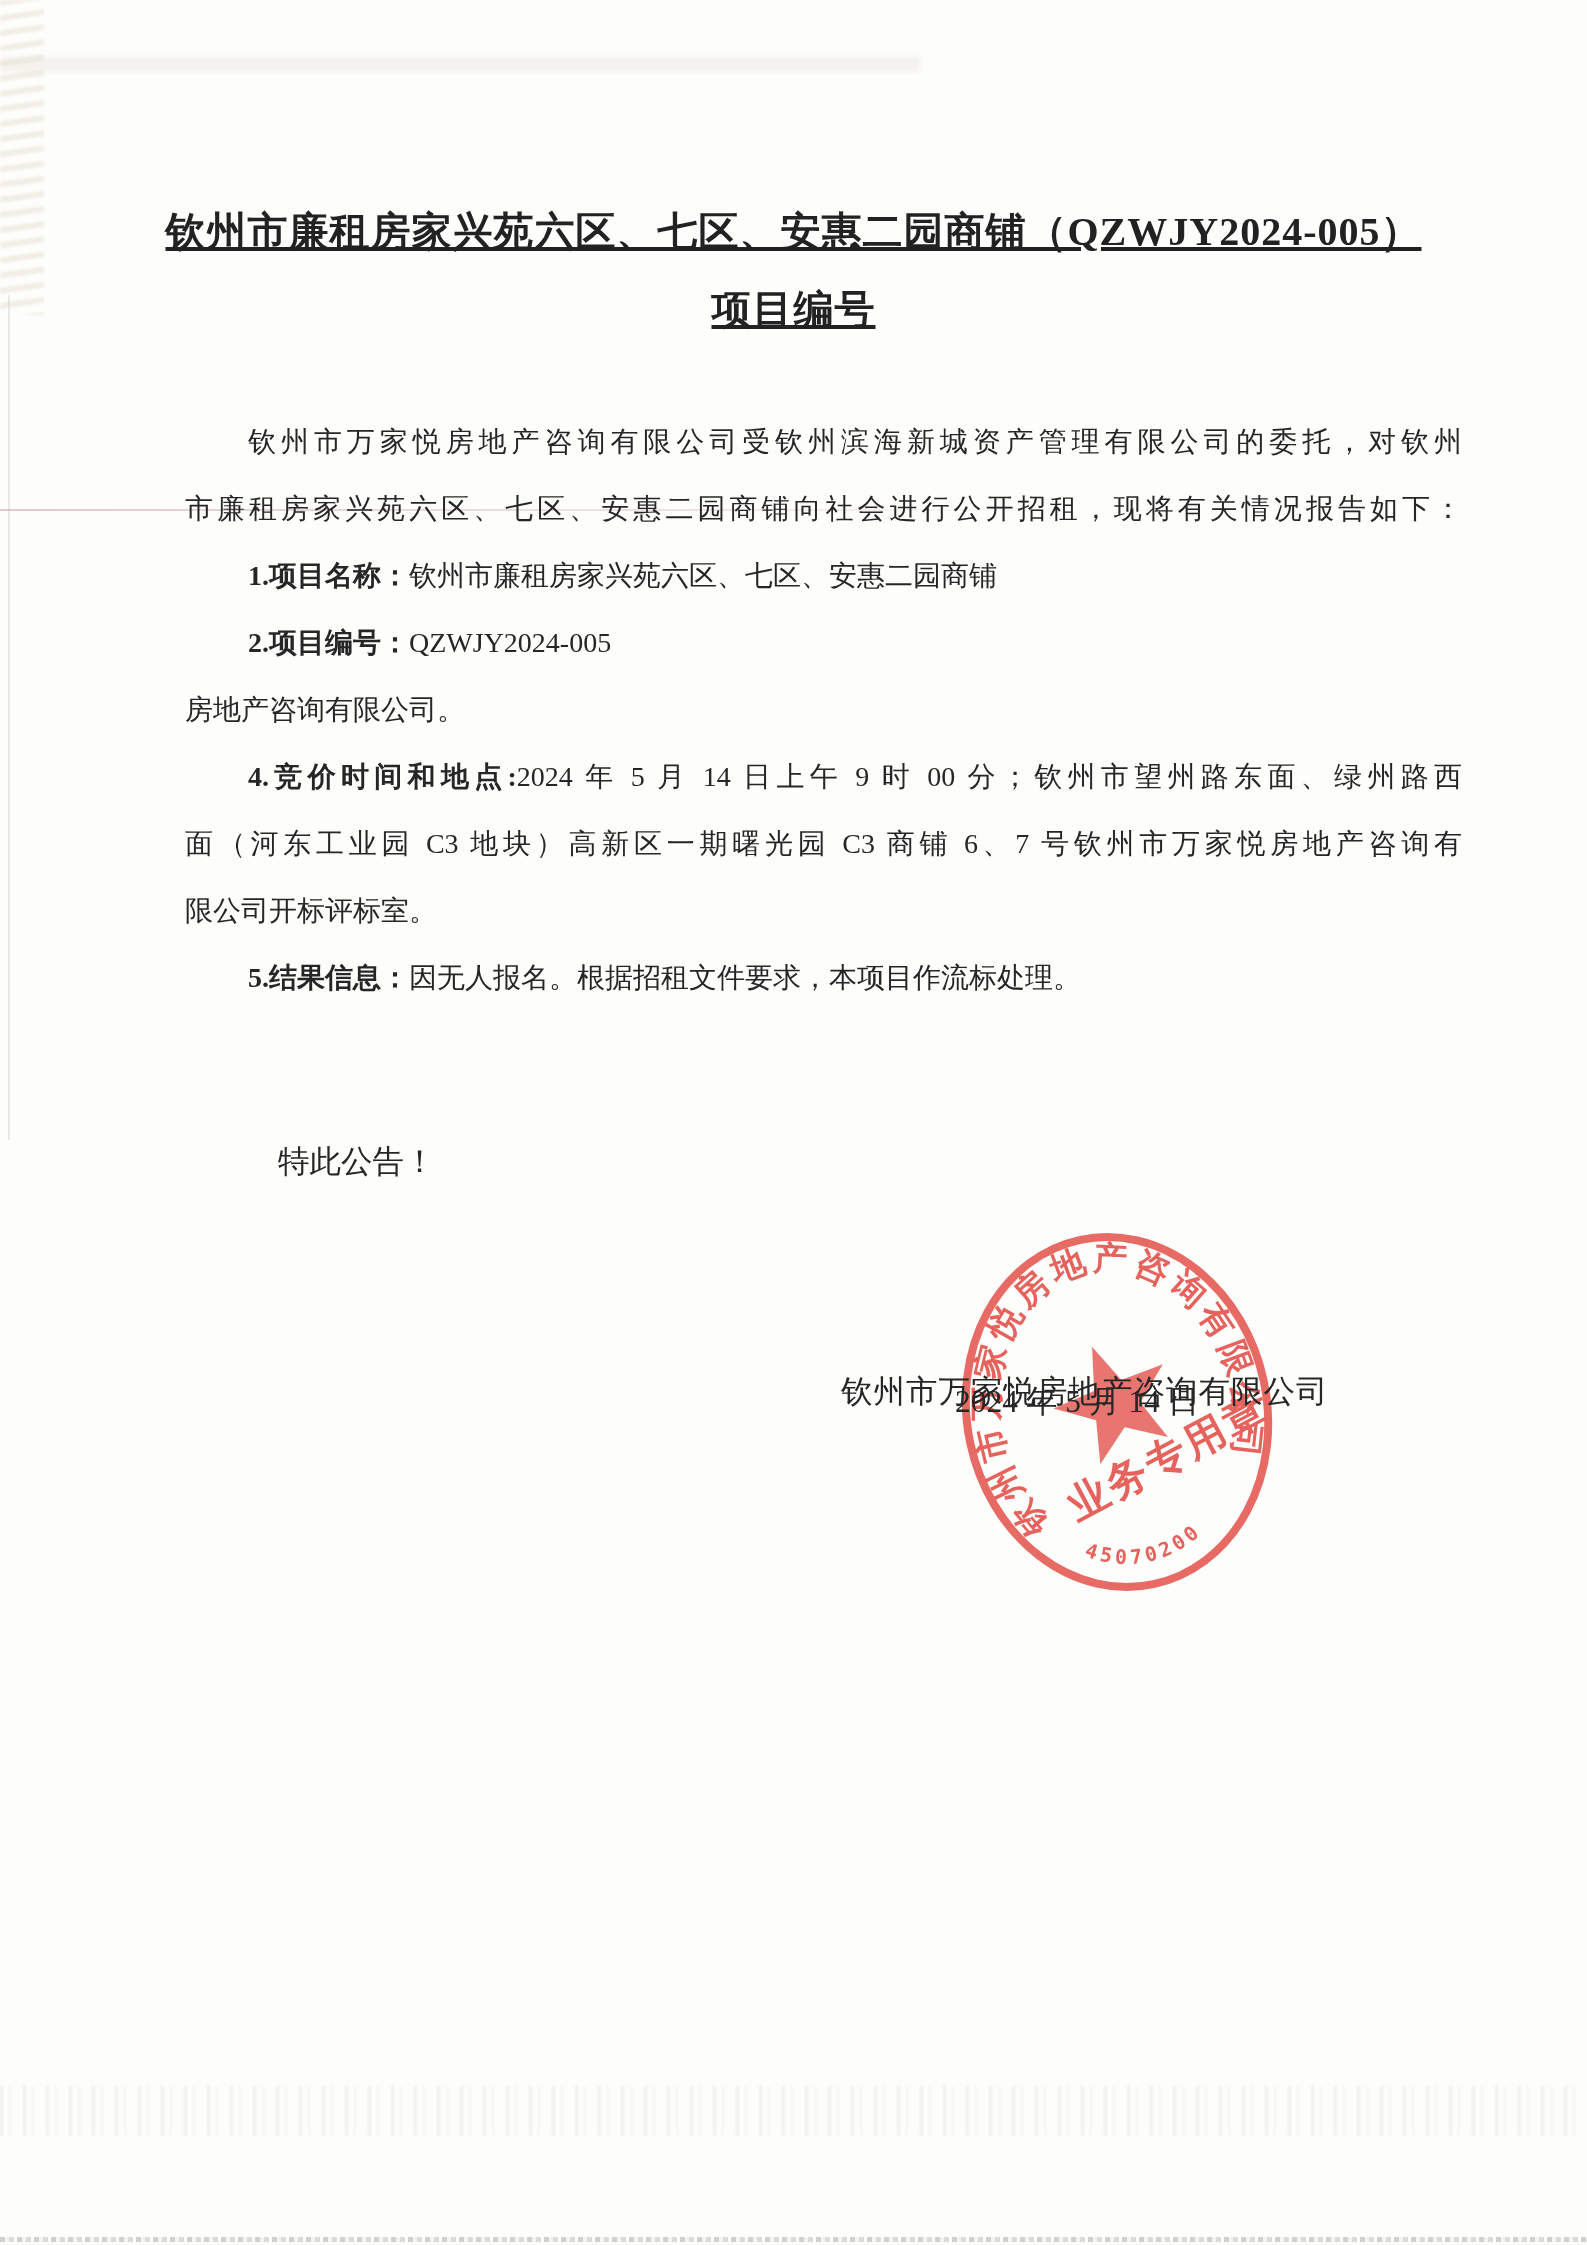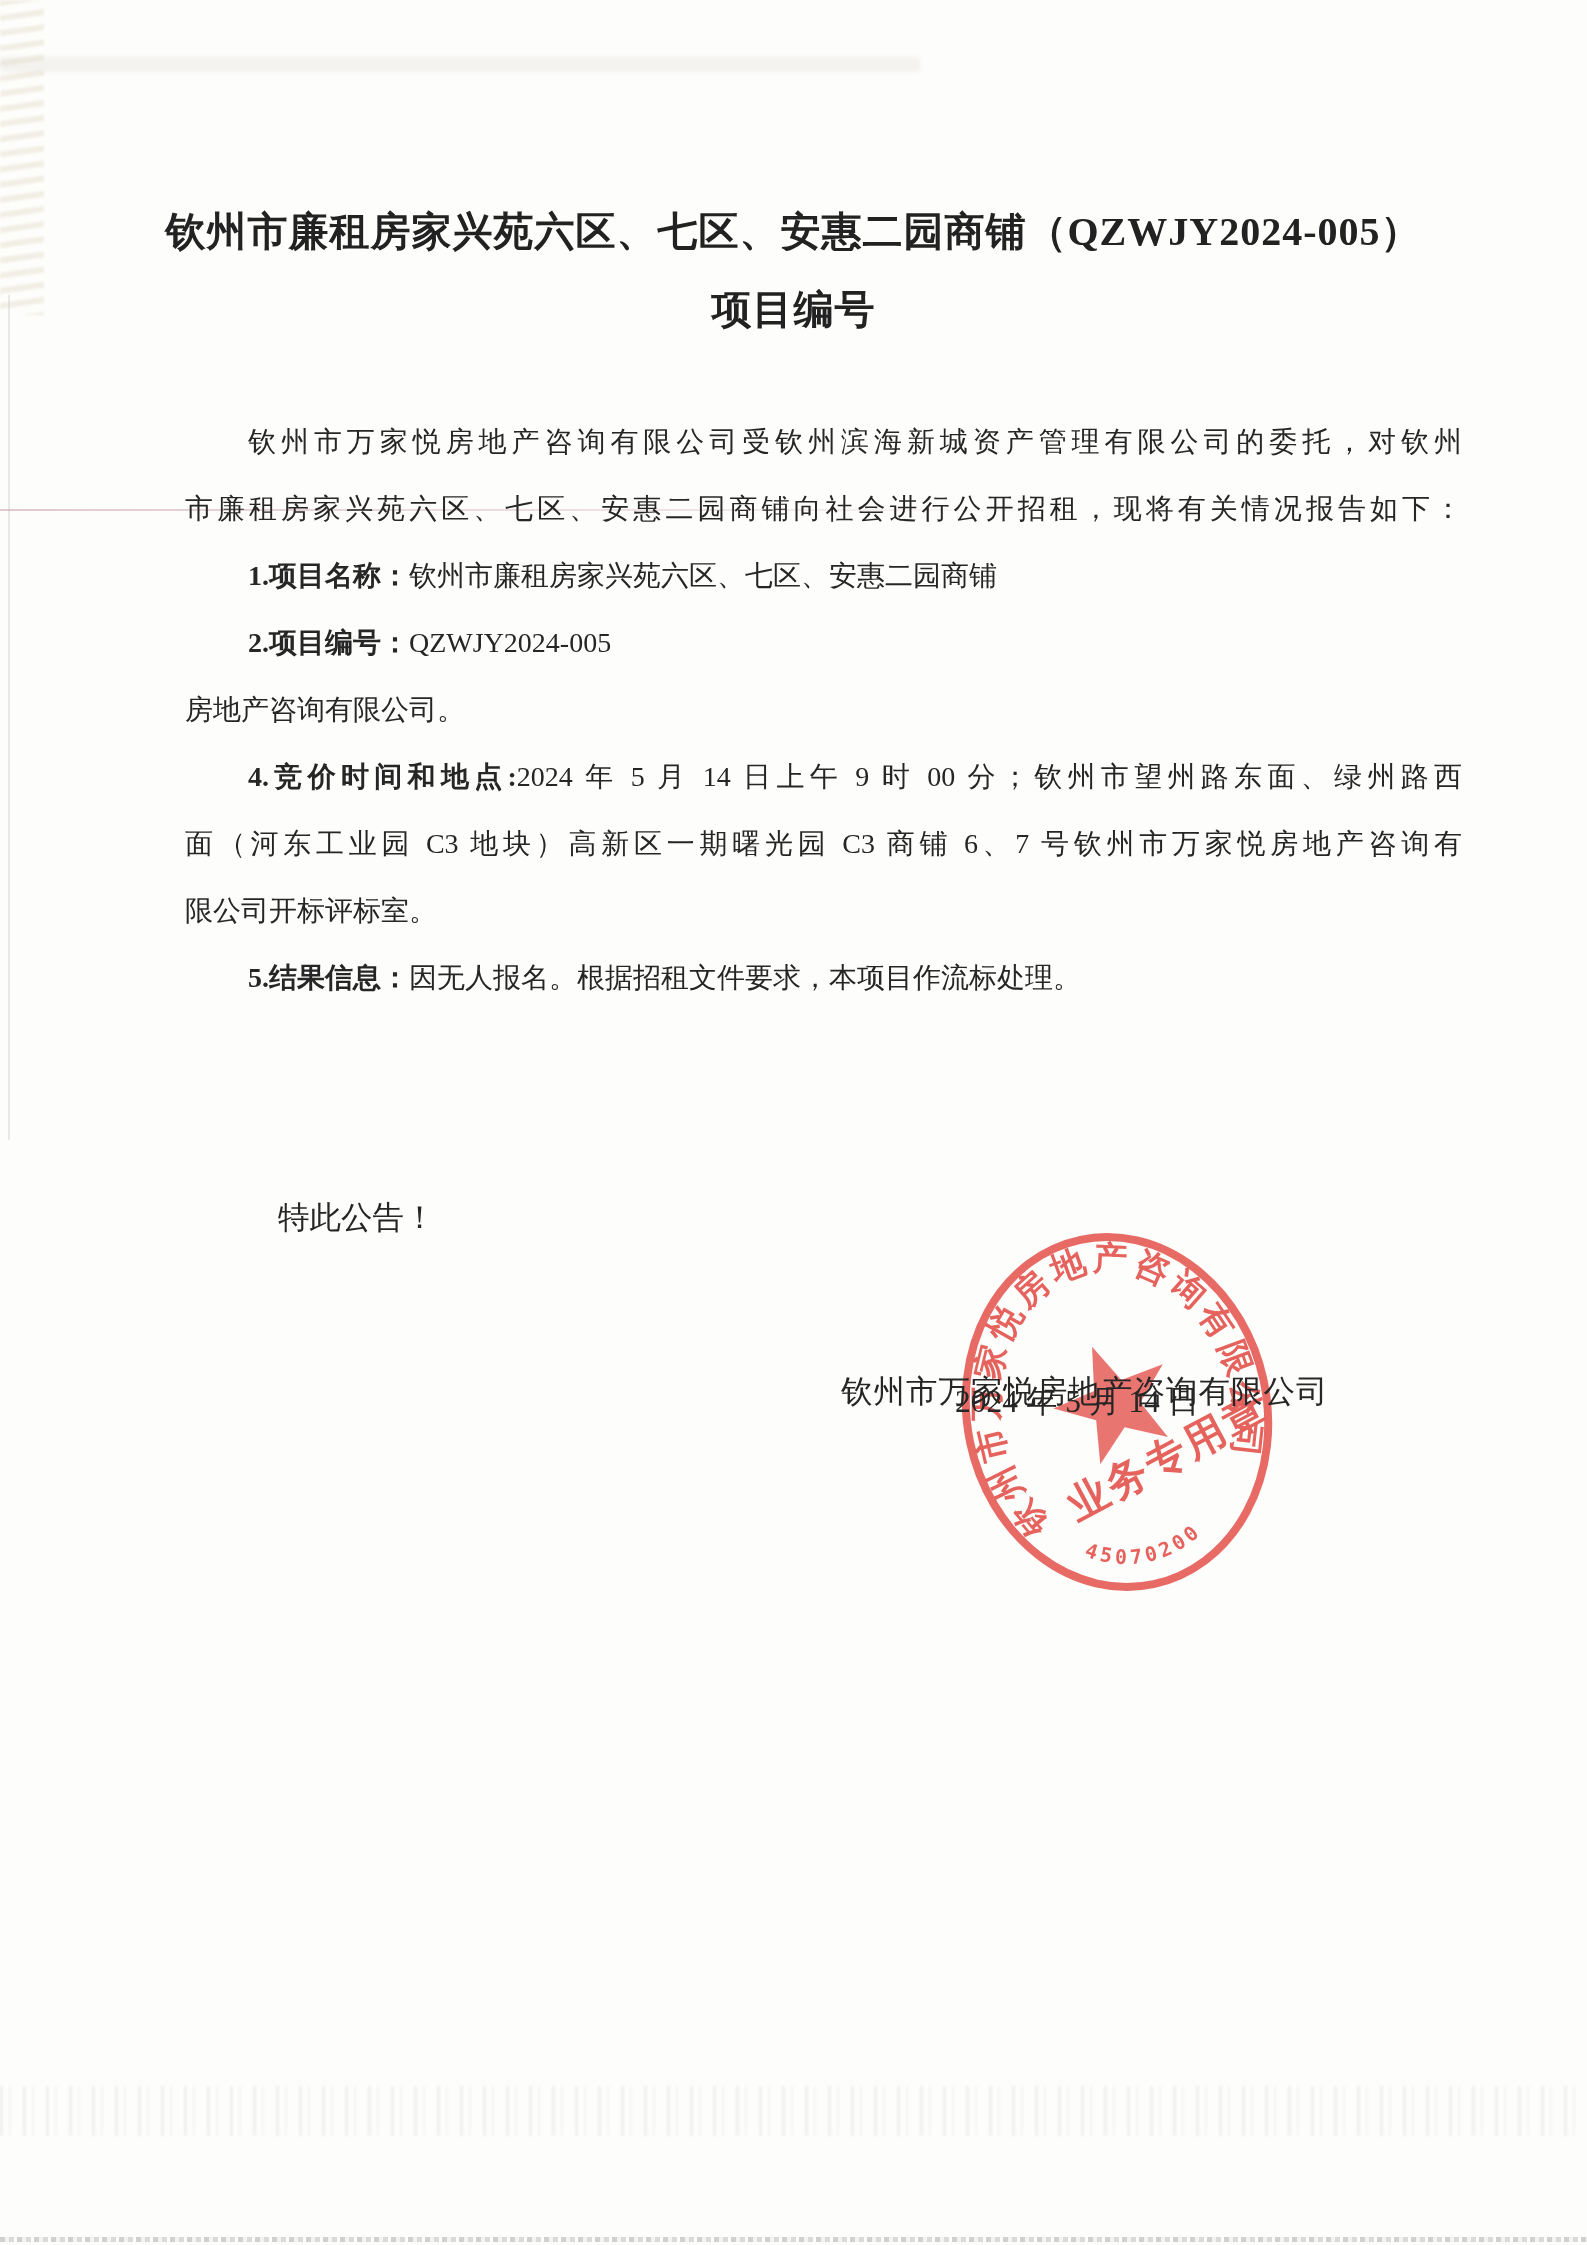--- a/index.html
+++ b/index.html
@@ -24,33 +24,33 @@
     background:linear-gradient(90deg,rgba(203,158,173,.55),rgba(203,158,173,.28) 65%,rgba(203,158,173,0));}
   .band-bottom{position:absolute;left:0;top:2086px;width:1587px;height:50px;
     background:repeating-linear-gradient(90deg,rgba(188,188,186,.20) 0 3px,rgba(0,0,0,0) 3px 9px,rgba(198,198,194,.14) 9px 11px,rgba(0,0,0,0) 11px 23px);
     filter:blur(1px);}
   .edge-bottom{position:absolute;left:0;top:2237px;width:1587px;height:5px;opacity:.6;
     background:repeating-linear-gradient(90deg,rgba(118,118,116,.55) 0 5px,rgba(178,178,176,.22) 5px 9px,rgba(138,138,136,.5) 9px 14px,rgba(0,0,0,0) 14px 17px);}
   
   .title{
     position:absolute;left:0;top:193px;width:1587px;
     text-align:center;font-size:40px;font-weight:bold;line-height:78px;
-    letter-spacing:1px;color:#222;
+    letter-spacing:1px;color:#222;text-decoration:underline;
   }
   
   .body{
     position:absolute;left:185px;top:408px;width:1277px;
     font-size:28px;line-height:67px;color:#262626;
   }
   .ln{height:67px;white-space:normal;}
   .ln.j{text-align:justify;text-align-last:justify;}
   .ln.ind{padding-left:63px;}
   .ln b{font-weight:bold;}
   .closing{
-    position:absolute;left:278px;top:1184px;height:67px;line-height:67px;
+    position:absolute;left:278px;top:1128px;height:67px;line-height:67px;
     font-size:31.5px;color:#262626;
   }
   .sig-company{
     position:absolute;left:841px;top:1358px;height:67px;line-height:67px;
     font-size:31.5px;letter-spacing:1px;color:#262626;z-index:3;
   }
   .sig-date{
     position:absolute;left:955px;top:1368px;height:67px;line-height:67px;
     font-size:31.5px;color:#262626;z-index:3;
   }

